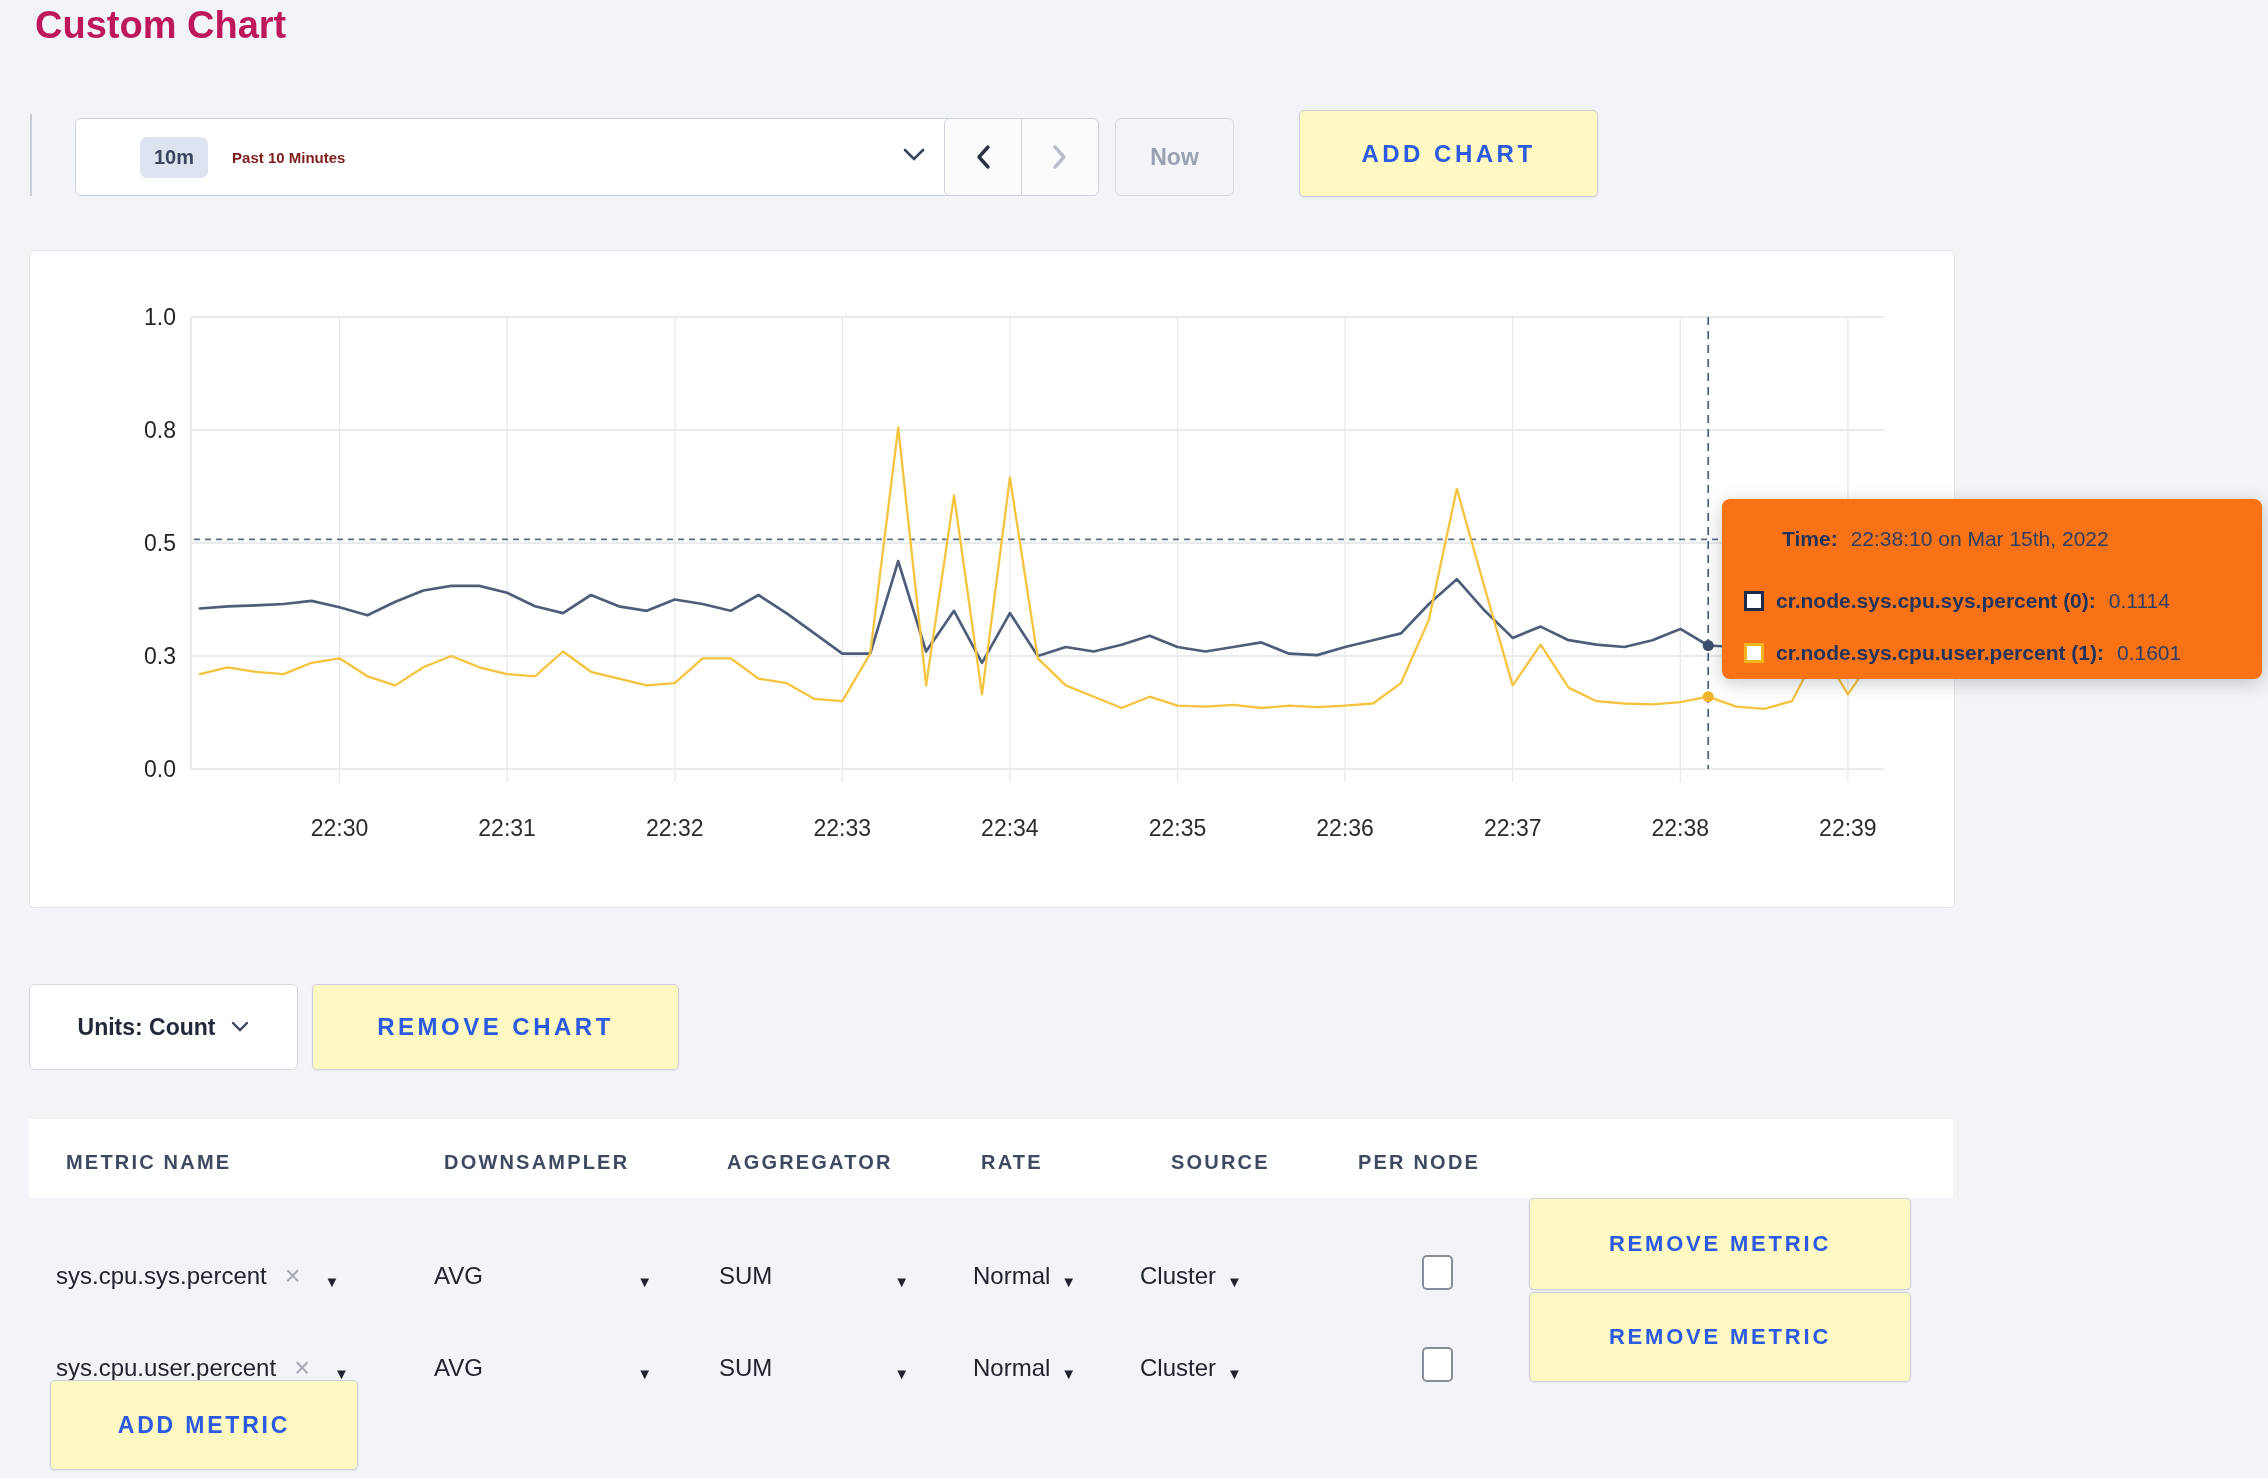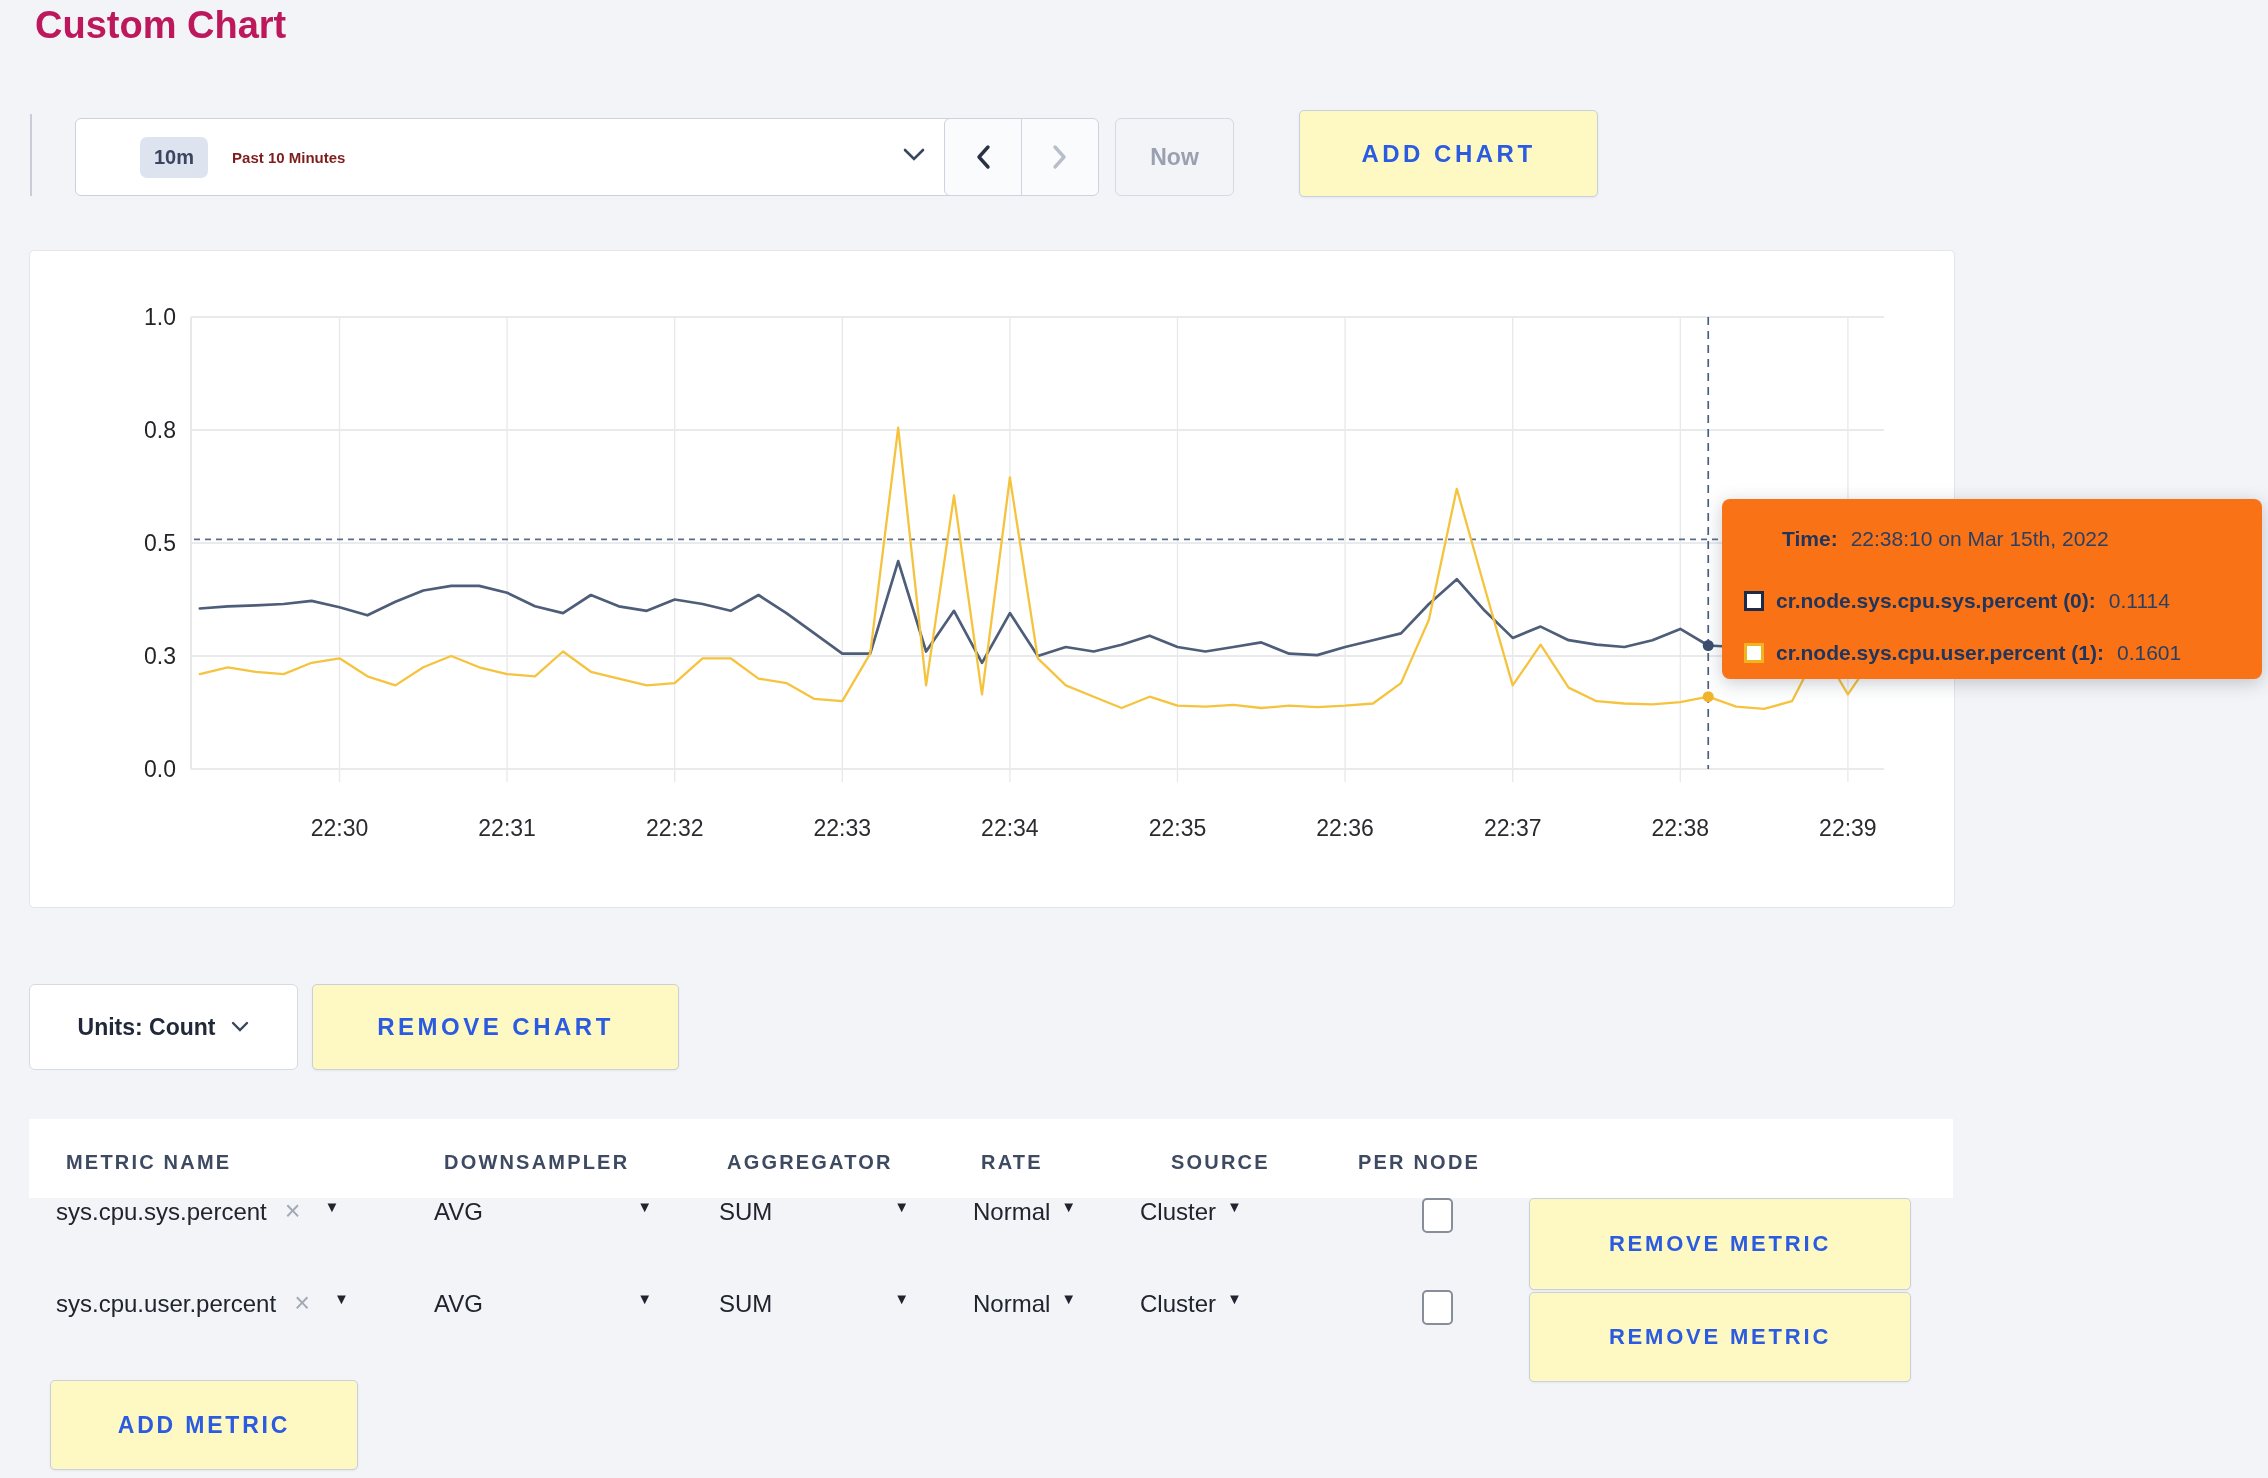--- a/index.html
+++ b/index.html
@@ -67,21 +67,21 @@
   #units-label{font-size:23px;font-weight:bold;color:#20283a;margin-right:16px;}
   #remove-chart-button{left:312px;top:984px;width:365px;height:84px;font-size:24px;}
   
   #table-header{left:29px;top:1119px;width:1924px;height:79px;background:#fff;}
   .col-header{
     position:absolute;top:32px;font-size:20px;font-weight:bold;letter-spacing:2.2px;color:#3d4a61;
   }
   .metric-row{left:29px;width:1924px;height:92px;}
   #metric-row-0{top:1198px;}
   #metric-row-1{top:1290px;}
-  .cell{position:absolute;top:0;height:92px;display:flex;align-items:flex-start;font-size:24px;color:#20242e;}
+  .cell{position:absolute;top:0;height:92px;display:flex;align-items:flex-end;font-size:24px;color:#20242e;}
   .cell-metric{left:27px;}
   .cell-downsampler{left:405px;width:218px;justify-content:space-between;}
   .cell-aggregator{left:690px;width:190px;justify-content:space-between;gap:40px;}
   .cell-rate{left:944px;}
   .cell-source{left:1111px;}
   .cell-pernode{left:1393px;}
   .x-icon{margin-left:18px;font-size:27px;color:#a4aab5;line-height:1;cursor:pointer;}
   .caret{font-size:15px;color:#20242e;cursor:pointer;}
   .cell-metric .caret{margin-left:24px;}
   .cell-rate .caret,.cell-source .caret{margin-left:11px;}

